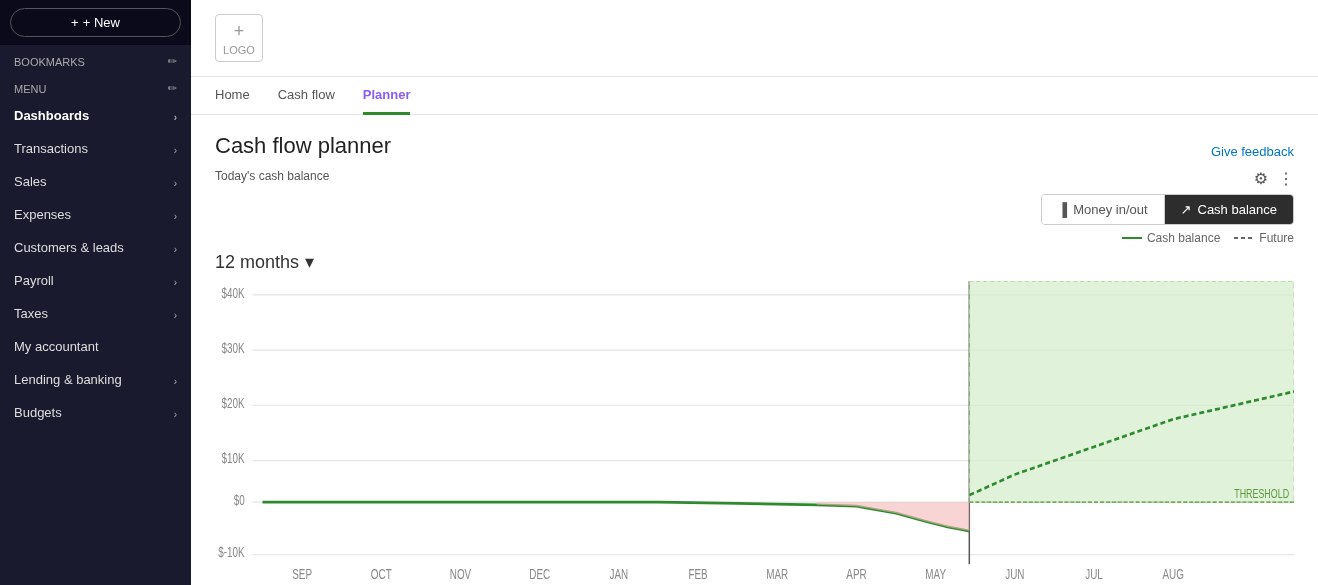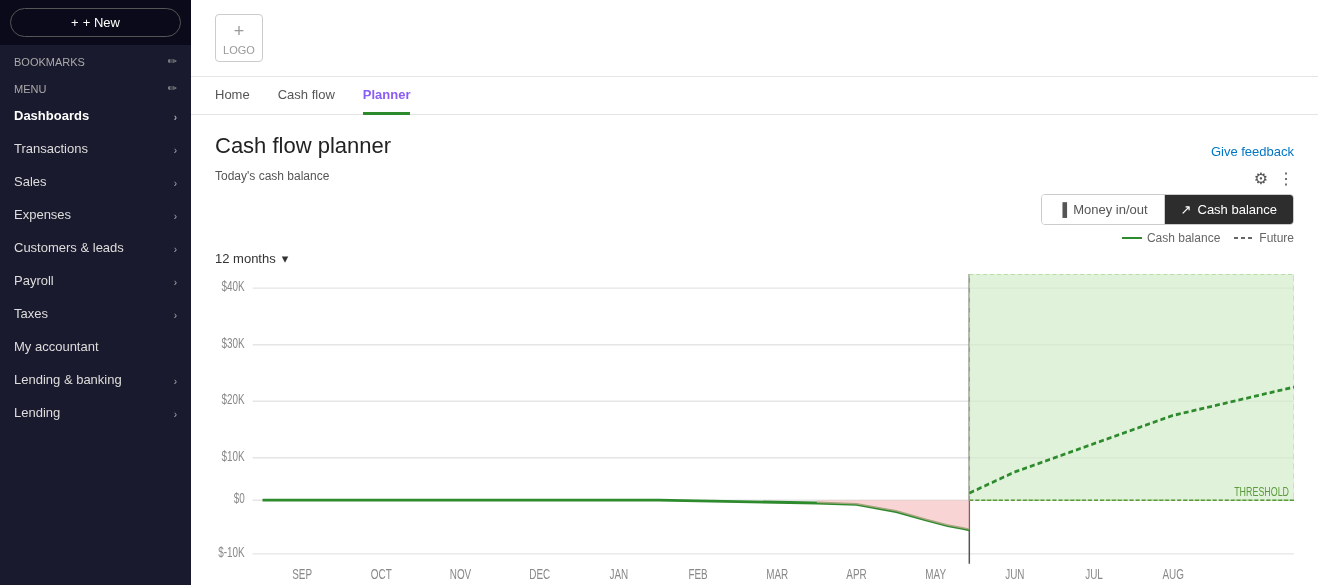--- a/index.html
+++ b/index.html
@@ -200,21 +200,21 @@
       width: 20px;
       height: 2px;
       background: repeating-linear-gradient(to right, #666 0, #666 4px, transparent 4px, transparent 7px);
     }
 
     
     .time-filter {
       display: flex;
       align-items: center;
       gap: 6px;
-      font-size: 13px;
+      font-size: 18px;
       color: #333;
       cursor: pointer;
       margin-bottom: 8px;
     }
 
     
     .chart-area {
       flex: 1;
       position: relative;
       overflow: hidden;
@@ -277,21 +277,21 @@
     <span class="chevron">›</span>
   </div>
   <div class="sidebar-item">
     <span>My accountant</span>
   </div>
   <div class="sidebar-item">
     <span>Lending &amp; banking</span>
     <span class="chevron">›</span>
   </div>
   <div class="sidebar-item">
-    <span>Lending</span>
+    <span>Budgets</span>
     <span class="chevron">›</span>
   </div>
 </nav>
 
 <div class="main">
 
   <div class="company-header">
     <div class="company-logo">
       <span style="font-size:18px;color:#999;">+</span>
       <span style="font-size:11px;color:#999;">LOGO</span>

